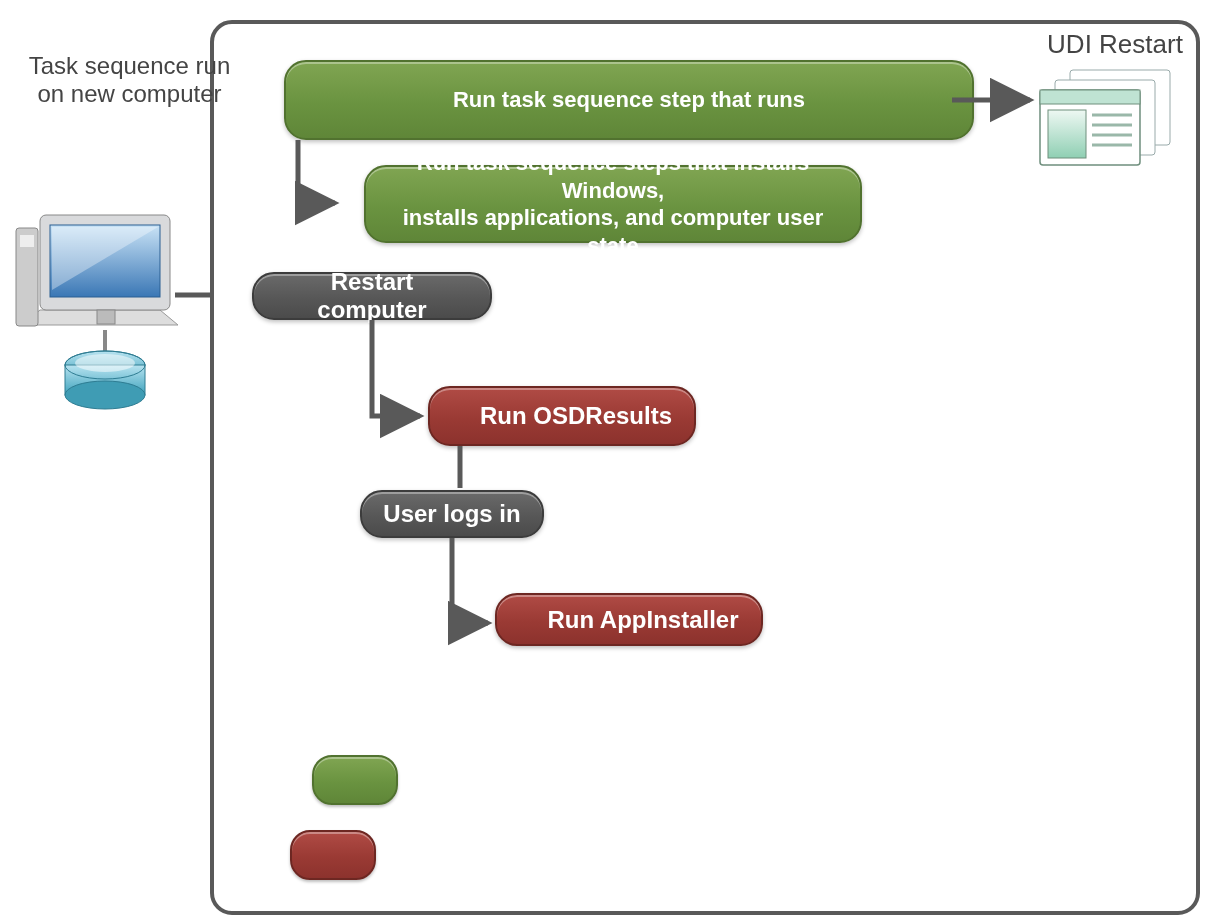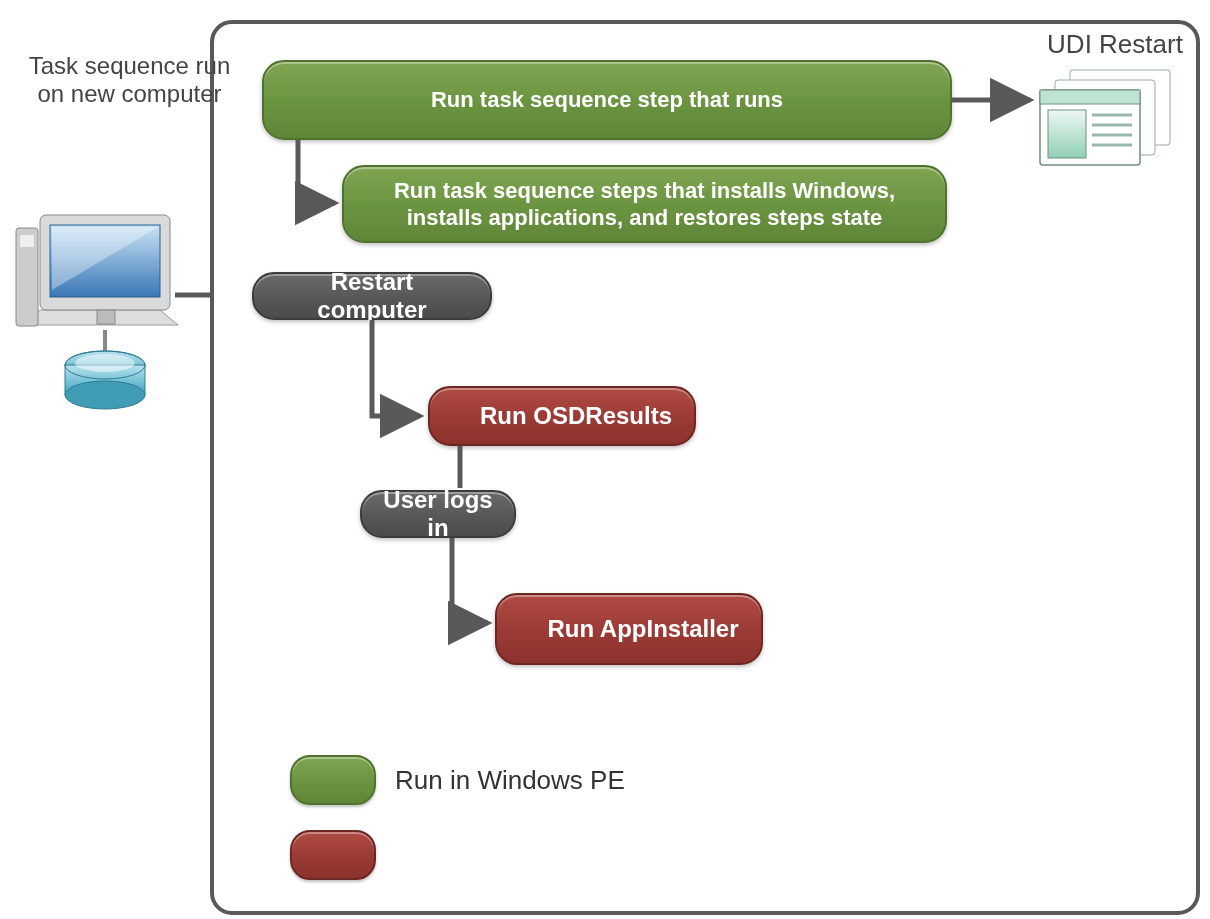--- a/index.html
+++ b/index.html
@@ -46,21 +46,21 @@
     border:2px solid rgba(0,0,0,0.25);
     color:#fff;
     font-weight:700;
     display:flex;
     align-items:center;
     justify-content:center;
     text-align:center;
     padding:6px 20px;
     box-shadow: inset 0 2px 0 rgba(255,255,255,0.35), 0 2px 4px rgba(0,0,0,0.25);
   }
-  .green { background: linear-gradient(#80a552, #6a9340 55%, #5f8638); border-color:#51722f; font-size:22px; line-height:1.25; }
+  .green { background: linear-gradient(#80a552, #6a9340 55%, #5f8638); border-color:#51722f; font-size:22px; line-height:1.25;margin-left:22px; }
   .gray  { background: linear-gradient(#6a6a6a, #575757 55%, #4b4b4b); border-color:#3c3c3c; font-size:24px; }
   .red   { background: linear-gradient(#b04b45, #9a3a34 55%, #8c322d); border-color:#6d2722; font-size:24px;padding-left:48px; }
   
   .swatch {
     position:absolute;
     width:86px; height:50px;
     border-radius:20px;
     border:2px solid rgba(0,0,0,0.25);
     box-shadow: inset 0 2px 0 rgba(255,255,255,0.35), 0 2px 3px rgba(0,0,0,0.25);
   }
@@ -84,45 +84,44 @@
   <div class="label" style="left:0; top:52px; width:246px;padding-left:13px;">Task sequence run on new computer</div>
 
   <div class="label" style="left:1035px; top:30px; width:160px; font-size:26px;">UDI Restart</div>
 
   <div class="step green" style="left:262px; top:60px; width:690px; height:80px;">
     <div>
       <div>Run task sequence step  that runs</div>
     </div>
   </div>
 
-  <div class="step green" style="left:342px; top:165px; width:605px; height:78px;justify-content:center;">
+  <div class="step green" style="left:342px; top:165px; width:498px; height:78px;justify-content:center;">
     <div>
       <div>Run task sequence steps that installs Windows,</div>
-      <div>installs applications, and restores steps state</div>
+      <div>installs applications, and computer user state</div>
     </div>
   </div>
 
   <div class="step gray" style="left:252px; top:272px; width:240px; height:48px;">
     <span>Restart computer</span>
   </div>
 
   <div class="step red" style="left:428px; top:386px; width:268px; height:60px;">
     <span>Run OSDResults</span>
   </div>
 
-  <div class="step gray" style="left:360px; top:490px; width:156px; height:48px;">
+  <div class="step gray" style="left:360px; top:490px; width:184px; height:48px;">
     <span>User logs in</span>
   </div>
 
-  <div class="step red" style="left:495px; top:593px; width:268px; height:72px;">
+  <div class="step red" style="left:495px; top:593px; width:268px; height:53px;">
     <span>Run AppInstaller</span>
   </div>
 
   <div class="swatch green" style="left:290px; top:755px;"></div>
-  <div class="legend-label" style="left:395px; top:765px;">Run in Windows  PE</div>
 
   <div class="swatch red" style="left:290px; top:830px;"></div>
 
   <svg class="overlay" viewBox="0 0 1210 919">
     <defs>
       <marker id="arrow" viewBox="0 0 10 10" refX="9" refY="5" markerWidth="9" markerHeight="9" orient="auto-start-reverse">
         <path d="M 0 0 L 10 5 L 0 10 z" fill="#595959"></path>
       </marker>
       <linearGradient id="scr" x1="0" y1="0" x2="0" y2="1">
         <stop offset="0" stop-color="#c9e3f6"></stop>

